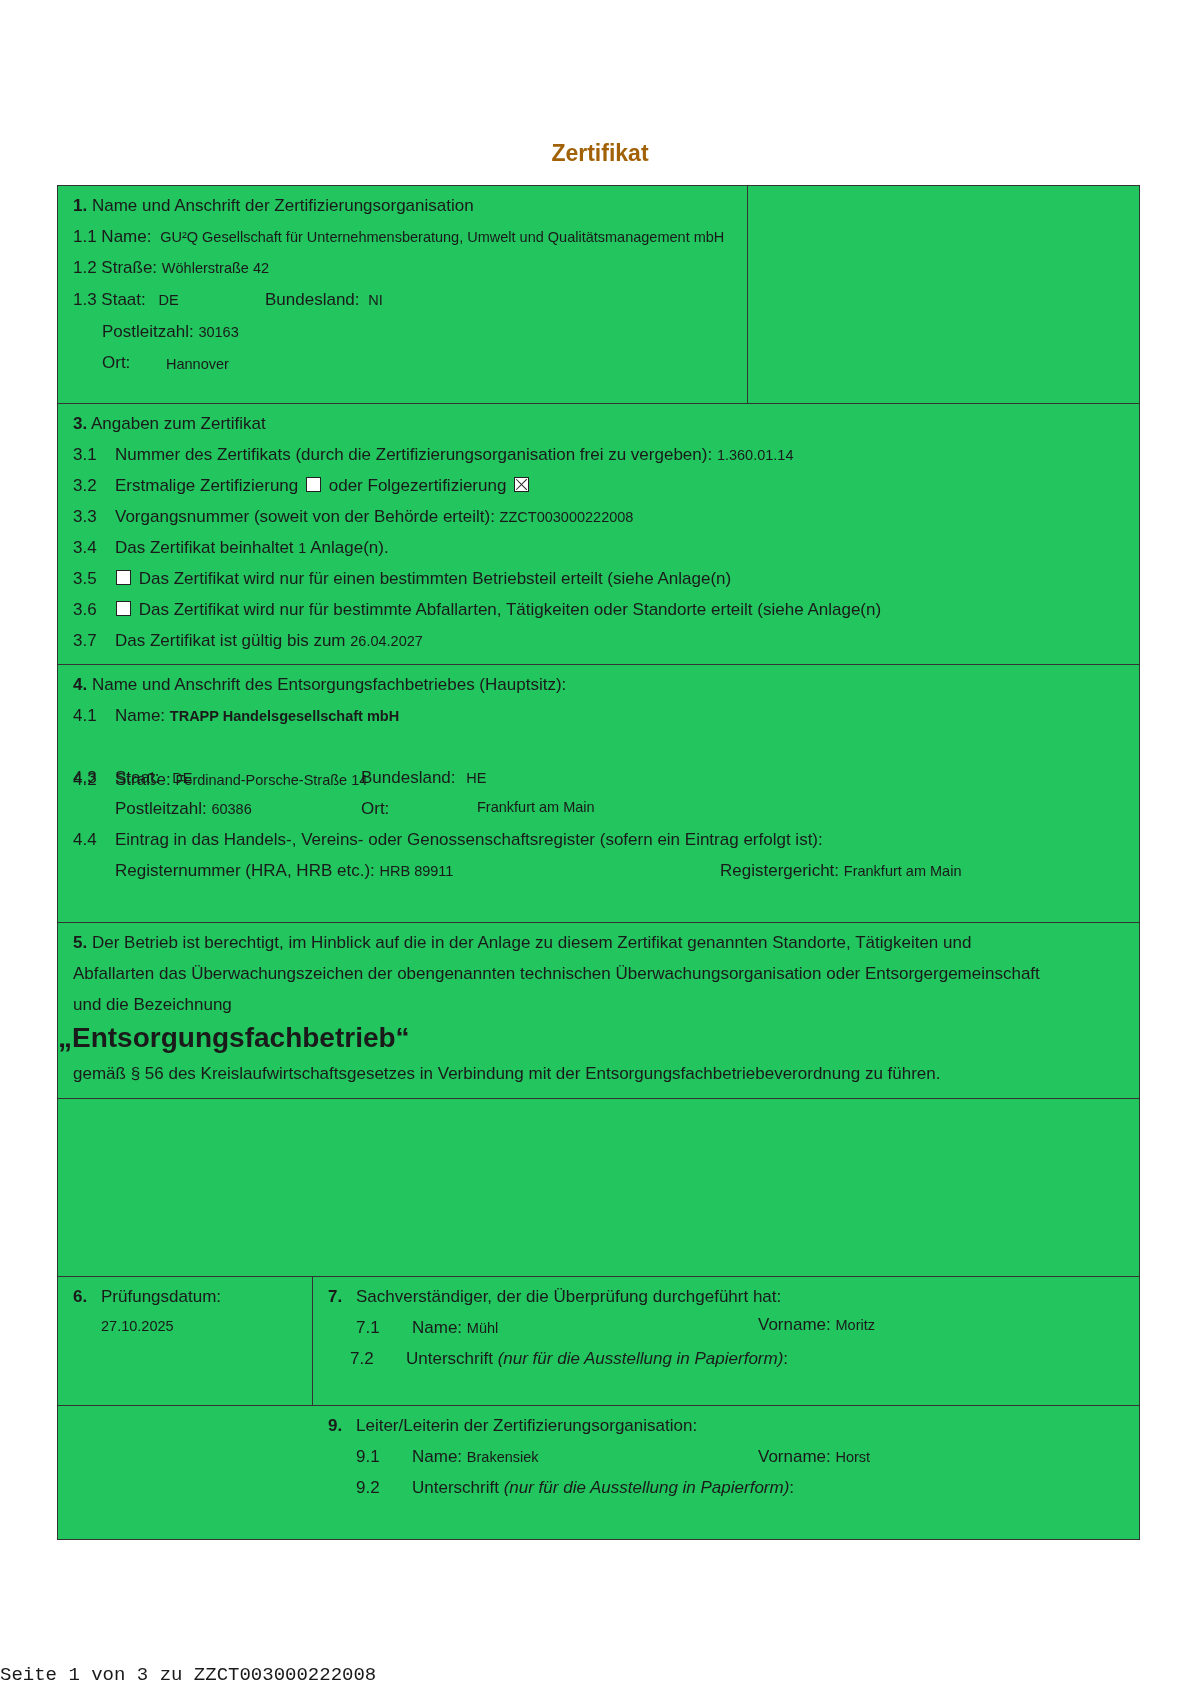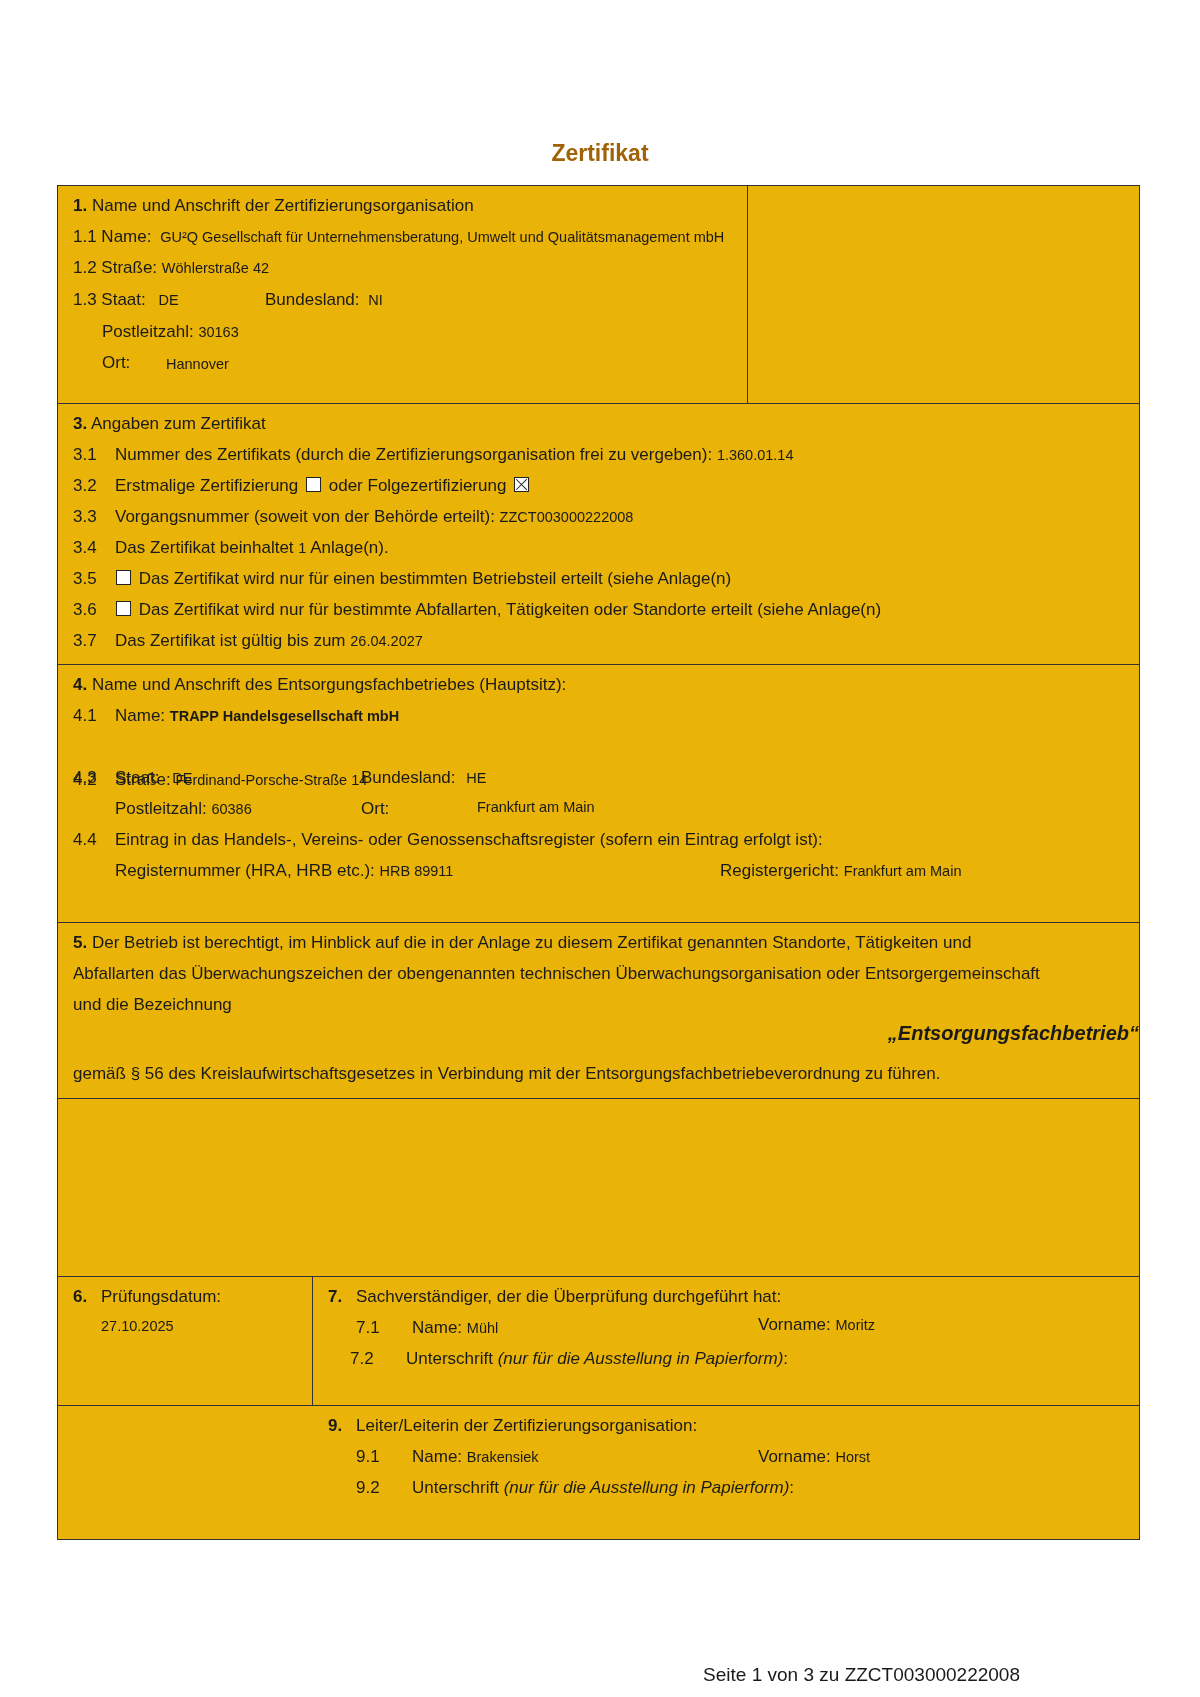--- a/index.html
+++ b/index.html
@@ -6,21 +6,21 @@
   body {
     width: 1200px; height: 1697px; background: #ffffff; position: relative;
     font-family: "Liberation Sans", sans-serif; color: #1a1a1a; overflow: hidden;
   }
   .title {
     position: absolute; top: 140px; left: 0; width: 1200px; text-align: center;
     font-size: 23px; font-weight: bold; color: #a16207;
   }
   .frame {
     position: absolute; left: 57px; top: 185px; width: 1081px;
-    border: 1.5px solid #333; background: #eab308;
+    border: 1.5px solid #333; background: #22c55e;
   }
   .sec { position: relative; border-bottom: 1.5px solid #333; box-sizing: border-box; }
   .sec:last-child { border-bottom: none; }
   .line { position: absolute; font-size: 17px; white-space: nowrap; color: #1a1a1a; }
   .small { font-size: 14.5px; }
   .num { display: inline-block; }
   .b { font-weight: bold; }
   .box {
     display: inline-block; width: 13px; height: 13px; border: 1.2px solid #222;
     vertical-align: -1px; margin: 0 3px; position: relative; background: #fff;
@@ -48,22 +48,22 @@
     background: #fff; padding: 0 4px;
   }
   #sec3 { height: 261px; }
   #sec4 { height: 258px; }
   #sec5 { height: 176px; }
   #sec-empty { height: 178px; }
   .row2 { height: 129px; }
   .row2:last-child { height: 133px; }
   .row2 .c1 { position: absolute; left: 0; top: 0; width: 254px; height: 100%; border-right: 1.5px solid #333; }
   .row2 .c2 { position: absolute; left: 255px; top: 0; right: 0; height: 100%; }
-  .bigword { position: absolute; left: 0; width: 100%; text-align: right; font-size: 20px; font-weight: bold; top: 99px; font-style: italic; }
-  .footer { position: absolute; top: 1664px; left: 0; width: 1020px; text-align: right; font-size: 19px; color: #1a1a1a; }
+  .bigword { position: absolute; left: 0; width: 100%; text-align: left; font-size: 28px; font-weight: bold; top: 99px; }
+  .footer { position: absolute; top: 1664px; left: 0; width: 1020px; text-align: left; font-size: 19px; color: #1a1a1a; font-family: Liberation Mono, monospace; }
   .it { font-style: italic; }
 </style>
 </head>
 <body>
 
 <div class="title">Zertifikat</div>
 
 <div class="frame">
 
   <div class="sec" id="sec1">

